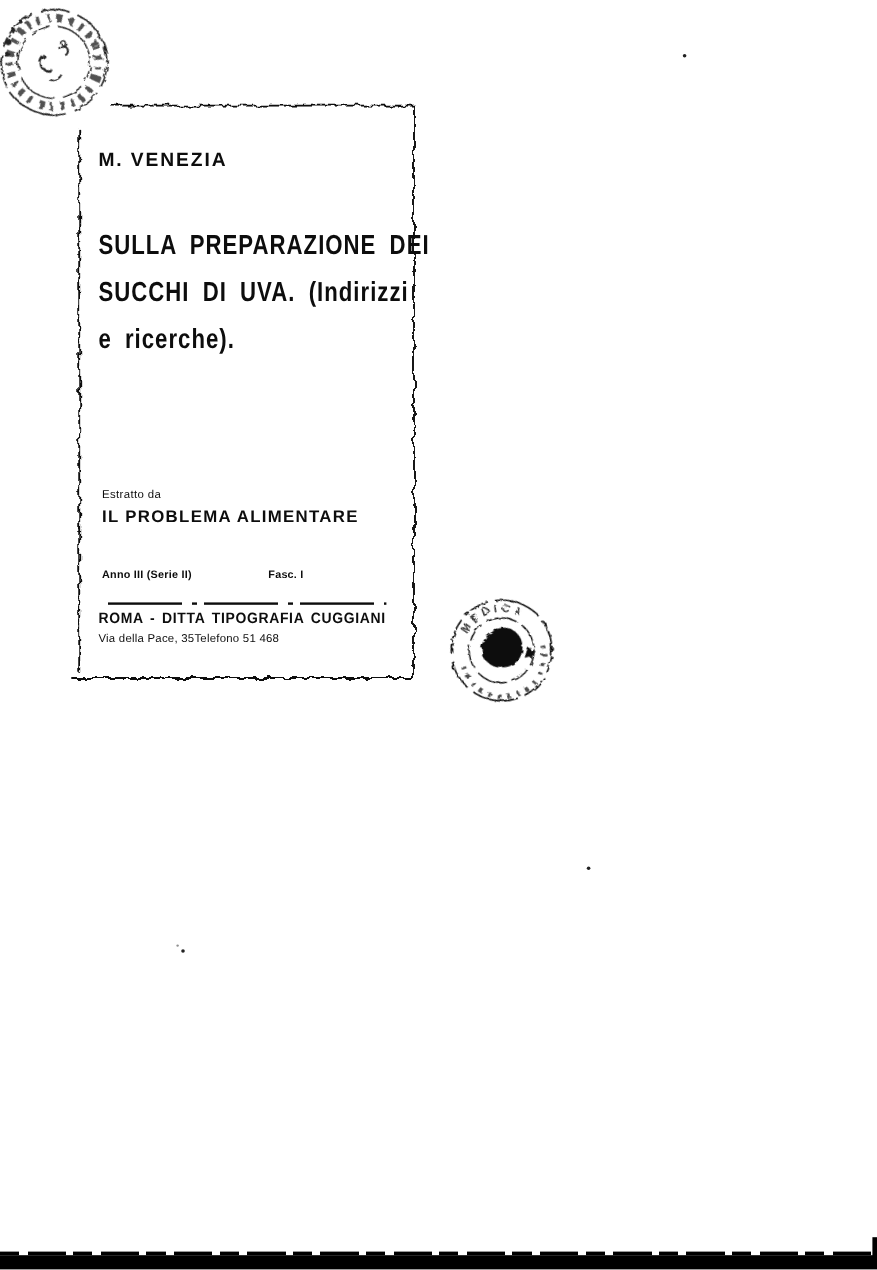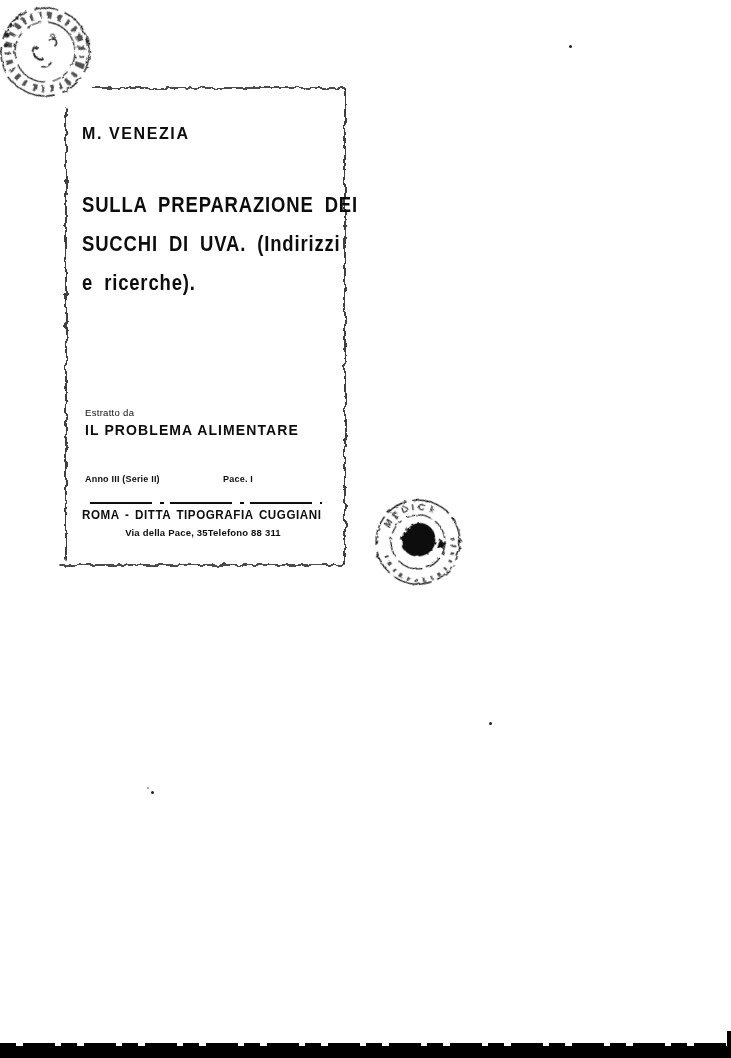--- a/index.html
+++ b/index.html
@@ -16,21 +16,21 @@
   .tl3{top:271px;}
   .extract-label{left:85px;top:408px;font-size:9.5px;font-weight:500;letter-spacing:.3px;text-align:right;}
   .journal{left:85px;top:423px;font-size:14px;font-weight:600;letter-spacing:1.1px;}
   .issue-row{position:absolute;left:85px;top:426px;width:168px;display:flex;
     justify-content:space-between;font-size:9px;font-weight:700;letter-spacing:.2px;margin-top:48px;}
   .imprint-rule{position:absolute;left:90px;top:502px;width:232px;height:1.5px;
     background:repeating-linear-gradient(90deg,#0d0d0d 0 62px,transparent 62px 70px,#0d0d0d 70px 74px,transparent 74px 80px);}
   .publisher{left:82px;top:509px;font-size:12.5px;font-weight:bold;letter-spacing:.6px;word-spacing:2px;
     transform:scale(.93,1);transform-origin:0 0;}
   .address-row{position:absolute;left:82px;top:527px;width:242px;display:flex;
-    justify-content:center;font-size:9.5px;font-weight:700;letter-spacing:.2px;}
+    justify-content:flex-start;font-size:9.5px;font-weight:400;letter-spacing:.2px;}
   .decor{position:absolute;left:0;top:0;width:731px;height:1058px;pointer-events:none;}
   .bottom-bar{position:absolute;left:0;top:1046px;width:731px;height:12px;background:#000;}
   .bottom-frays{position:absolute;left:0;top:1043px;width:731px;height:3px;
     background:repeating-linear-gradient(90deg,#000 0 16px,transparent 16px 23px,#000 23px 55px,transparent 55px 61px);}
   .right-notch{position:absolute;right:0;top:1031px;width:4px;height:16px;background:#000;}
   .speck{position:absolute;background:#222;border-radius:50%;}
   .sp1{left:569px;top:45px;width:3px;height:3px;}
   .sp2{left:489px;top:722px;width:3px;height:3px;}
   .sp3{left:151px;top:791px;width:3px;height:3px;}
   .sp4{left:147px;top:787px;width:2px;height:2px;opacity:.5;}
@@ -89,28 +89,28 @@
   <div class="t author">M. VENEZIA</div>
 
   <div class="t title-line tl1">SULLA PREPARAZIONE DEI</div>
   <div class="t title-line tl2">SUCCHI DI UVA. (Indirizzi</div>
   <div class="t title-line tl3">e ricerche).</div>
 
   <div class="t extract-label">Estratto da</div>
   <div class="t journal">IL PROBLEMA ALIMENTARE</div>
   <div class="issue-row">
     <span>Anno III (Serie II)</span>
-    <span>Pace. I</span>
+    <span>Fasc. I</span>
   </div>
 
   <div class="imprint-rule"></div>
   <div class="t publisher">ROMA - DITTA TIPOGRAFIA CUGGIANI</div>
   <div class="address-row">
     <span>Via della Pace, 35</span>
-    <span>Telefono 88 311</span>
+    <span>Telefono 51 468</span>
   </div>
 
   <div class="bottom-frays"></div>
   <div class="bottom-bar"></div>
   <div class="right-notch"></div>
   <div class="speck sp1"></div>
   <div class="speck sp2"></div>
   <div class="speck sp3"></div>
   <div class="speck sp4"></div>
 </div>

